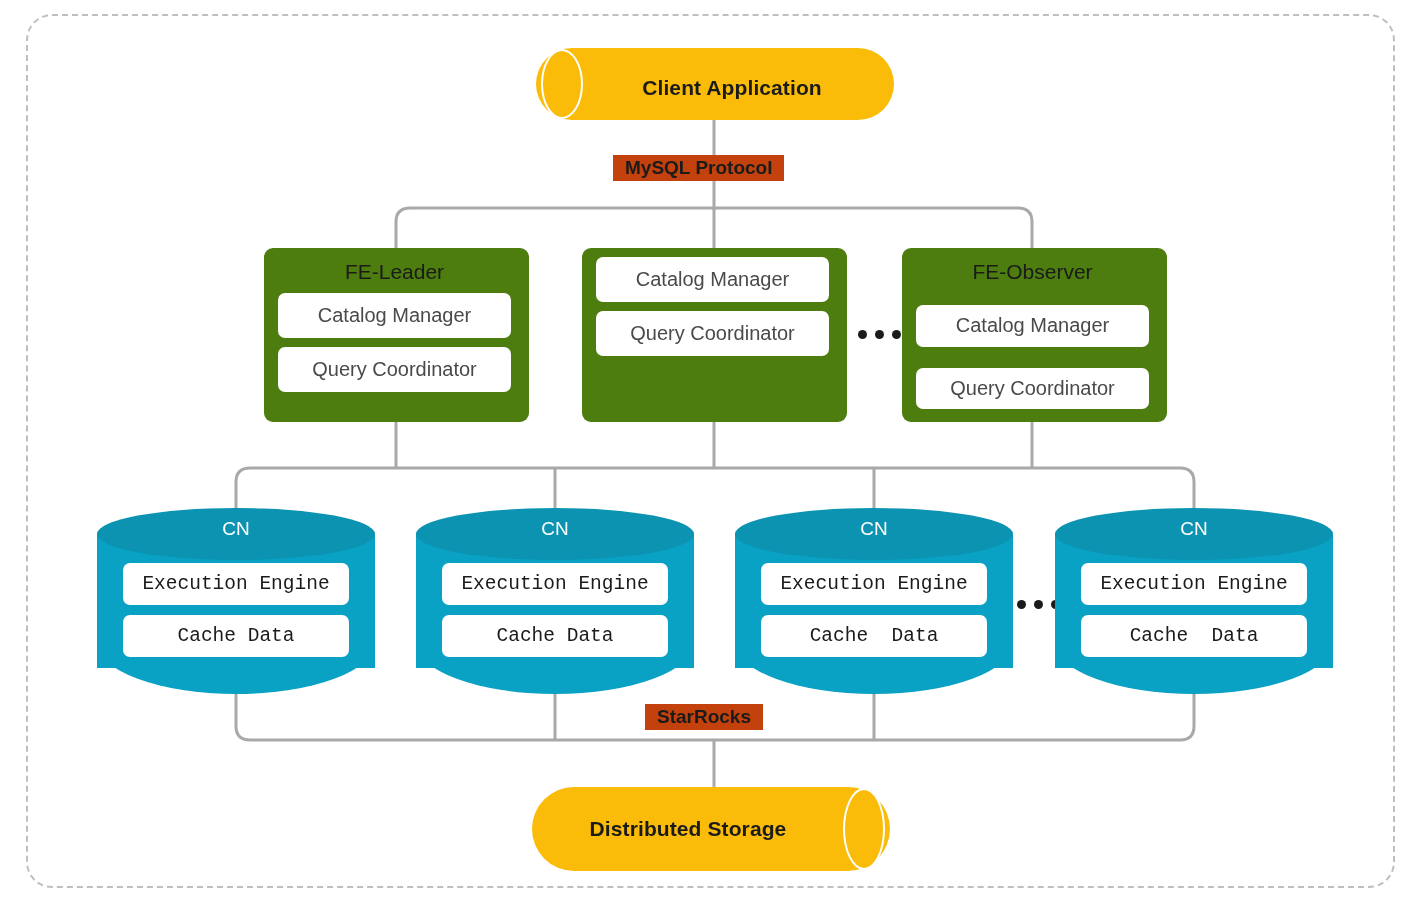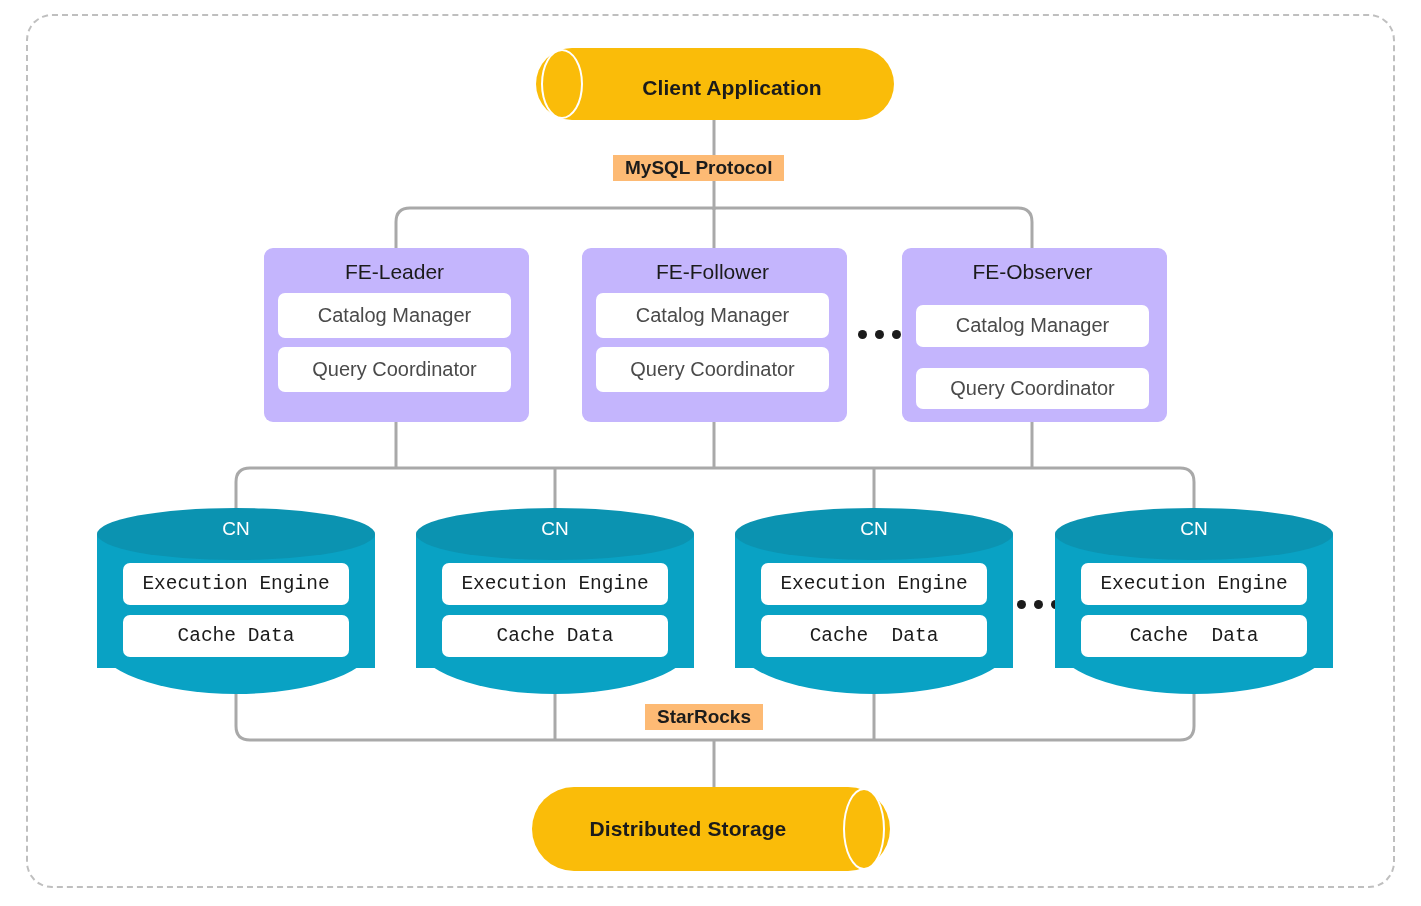--- a/index.html
+++ b/index.html
@@ -68,21 +68,21 @@
     font-weight: bold;
     color: #1b1b1b;
     letter-spacing: 0.1px;
   }
   .hcyl.cap-left .label { padding-left: 34px; margin-top: 8px; }
   .hcyl.cap-right .label { padding-right: 46px; }
 
   
   .fe {
     position: absolute;
-    background: #c4b5fd;
+    background: #4d7c0f;
     border-radius: 9px;
     box-sizing: border-box;
     padding: 9px 18px 13px 14px;
     display: flex;
     flex-direction: column;
     align-items: stretch;
   }
   .fe .fe-title {
     text-align: center;
     font-size: 21px;
@@ -183,21 +183,21 @@
     border-radius: 50%;
     background: #1b1b1b;
   }
 
   
   .wirelabel {
     position: absolute;
     font-size: 19px;
     font-weight: bold;
     color: #1b1b1b;
-    background: #fdba74;
+    background: #c2410c;
     padding: 0 12px;
     white-space: nowrap;
     line-height: 26px;
   }
 </style>
 </head>
 <body>
 
 <div id="canvas">
 
@@ -236,21 +236,20 @@
 
   <div class="wirelabel" style="left:613px; top:155px;">MySQL Protocol</div>
 
   <div class="fe" style="left:264px; top:248px; width:265px; height:174px;">
     <div class="fe-title">FE-Leader</div>
     <div class="slot">Catalog Manager</div>
     <div class="slot">Query Coordinator</div>
   </div>
 
   <div class="fe" style="left:582px; top:248px; width:265px; height:174px;">
-    <div class="fe-title">FE-Follower</div>
     <div class="slot">Catalog Manager</div>
     <div class="slot">Query Coordinator</div>
   </div>
 
   <div class="dots" style="left:858px; top:330px;">
     <span></span>
       <span></span>
       <span></span>
   </div>
 

